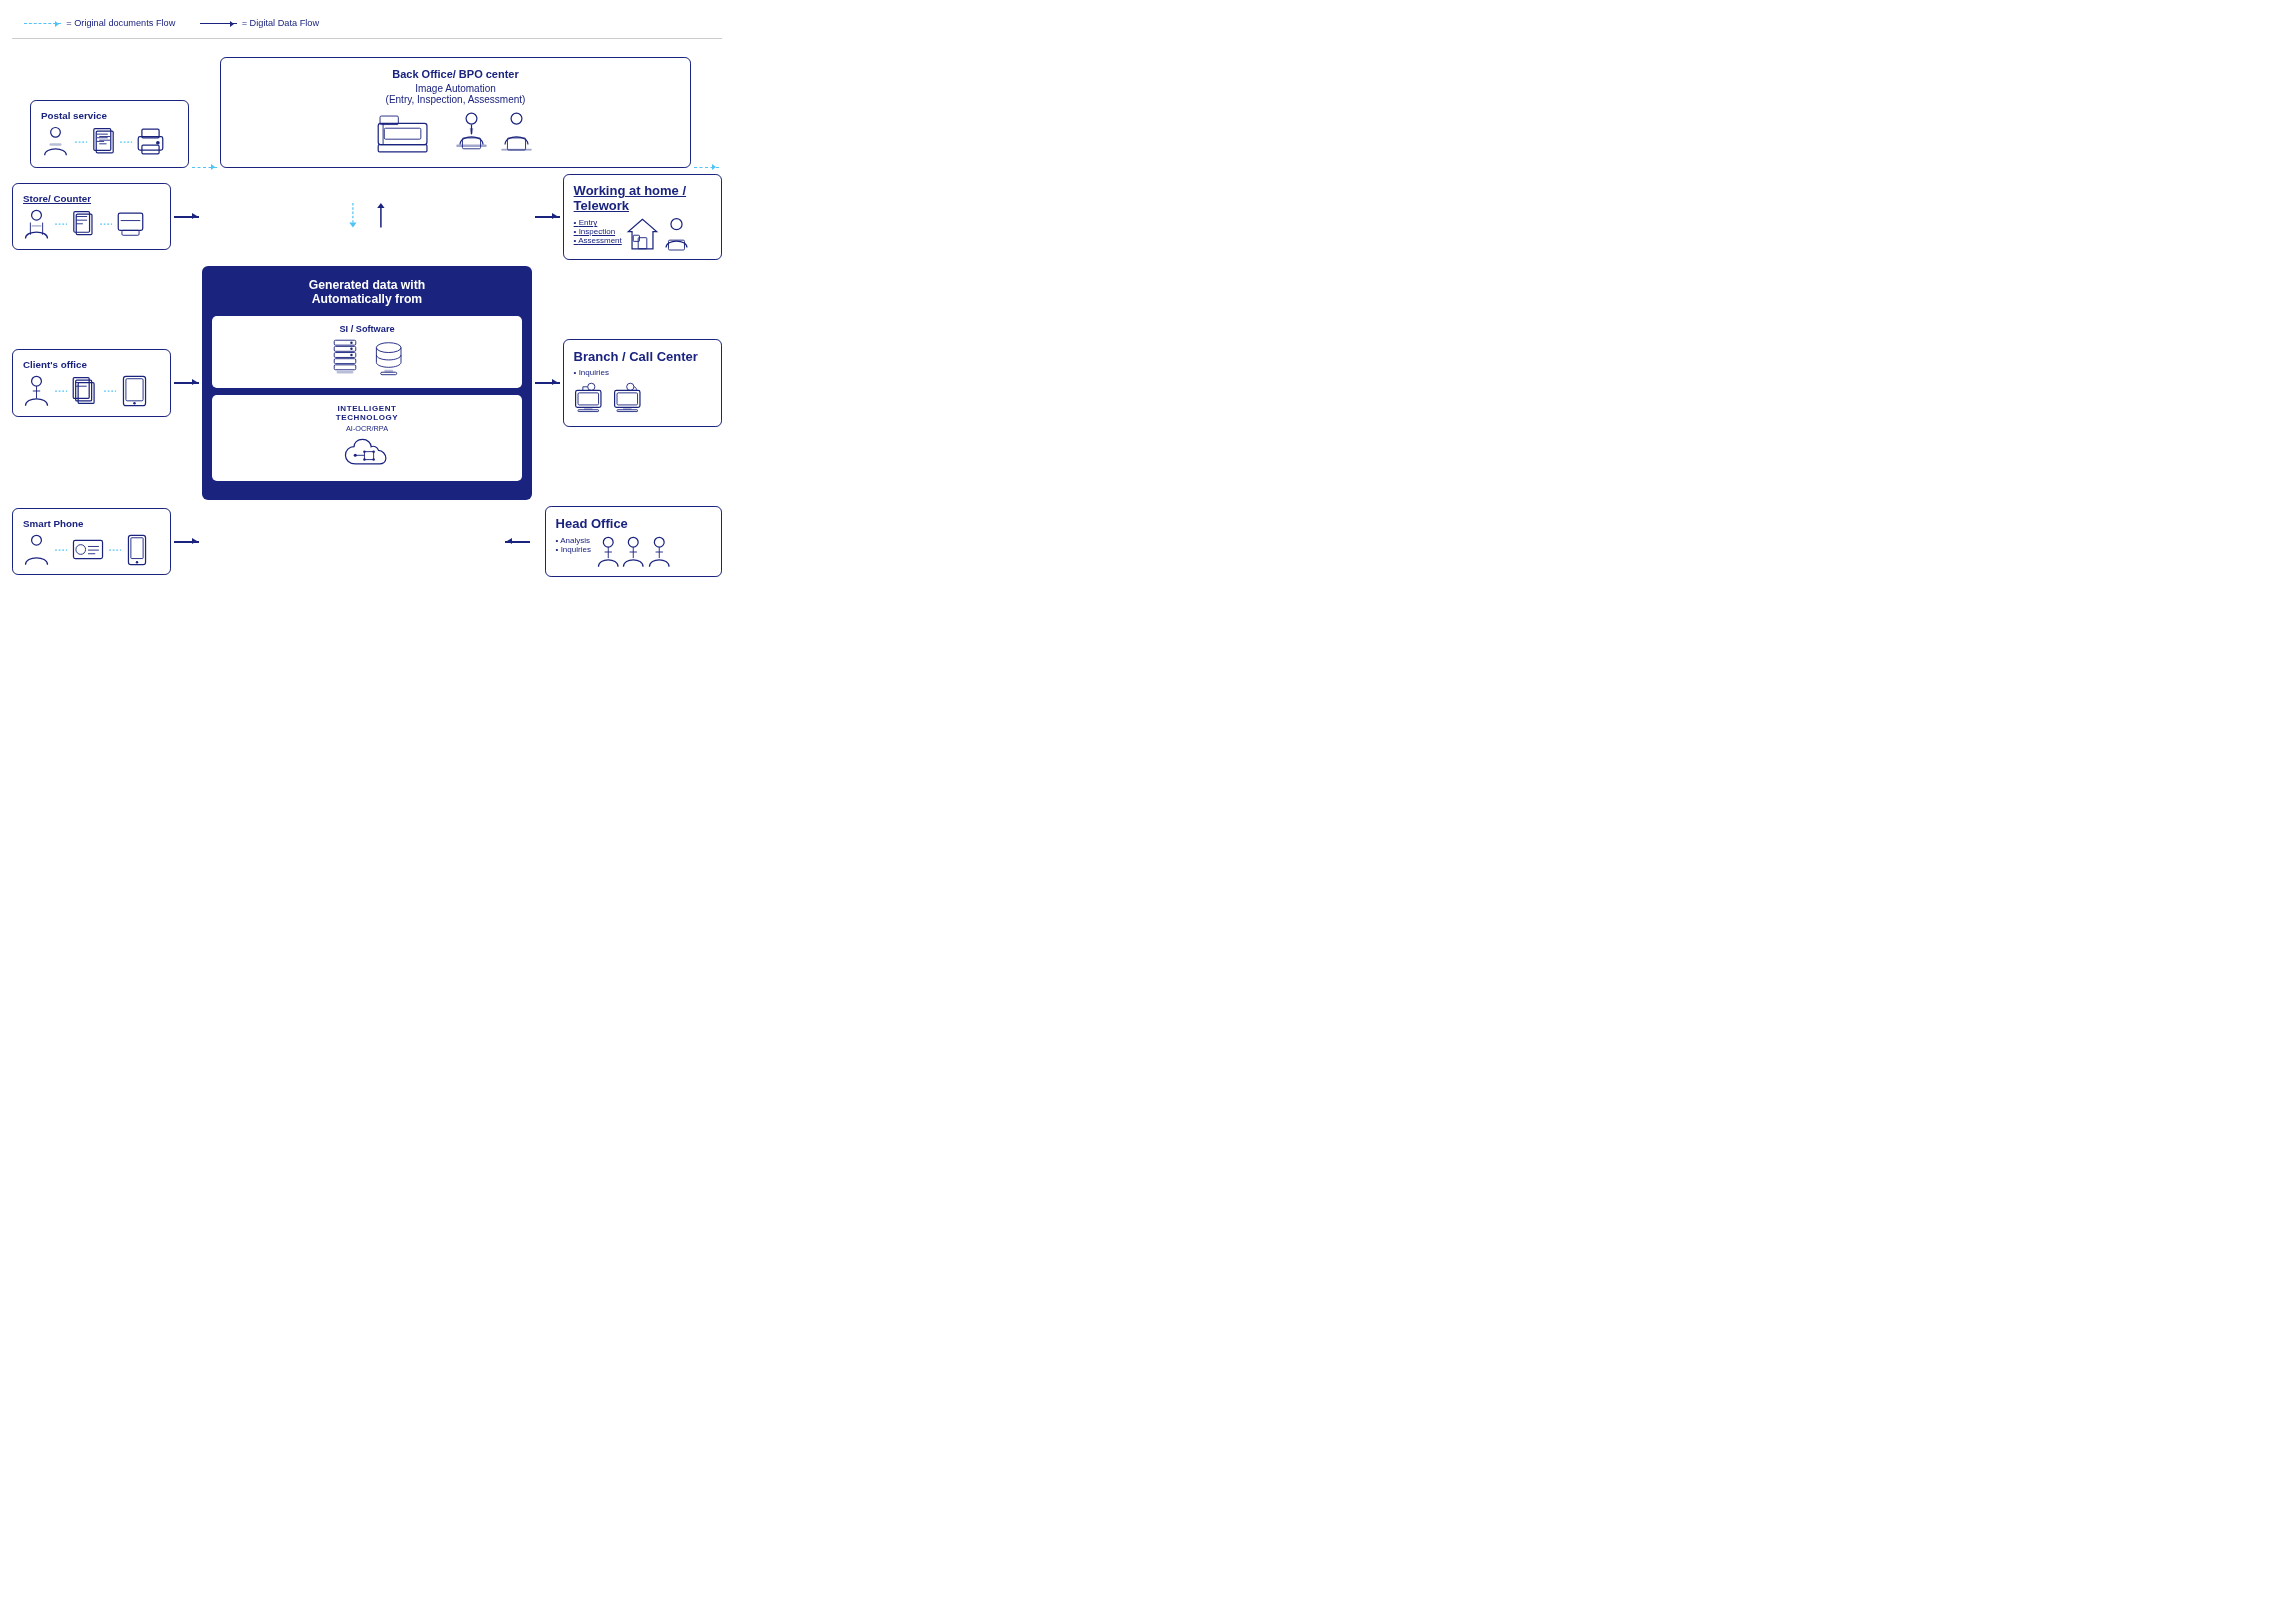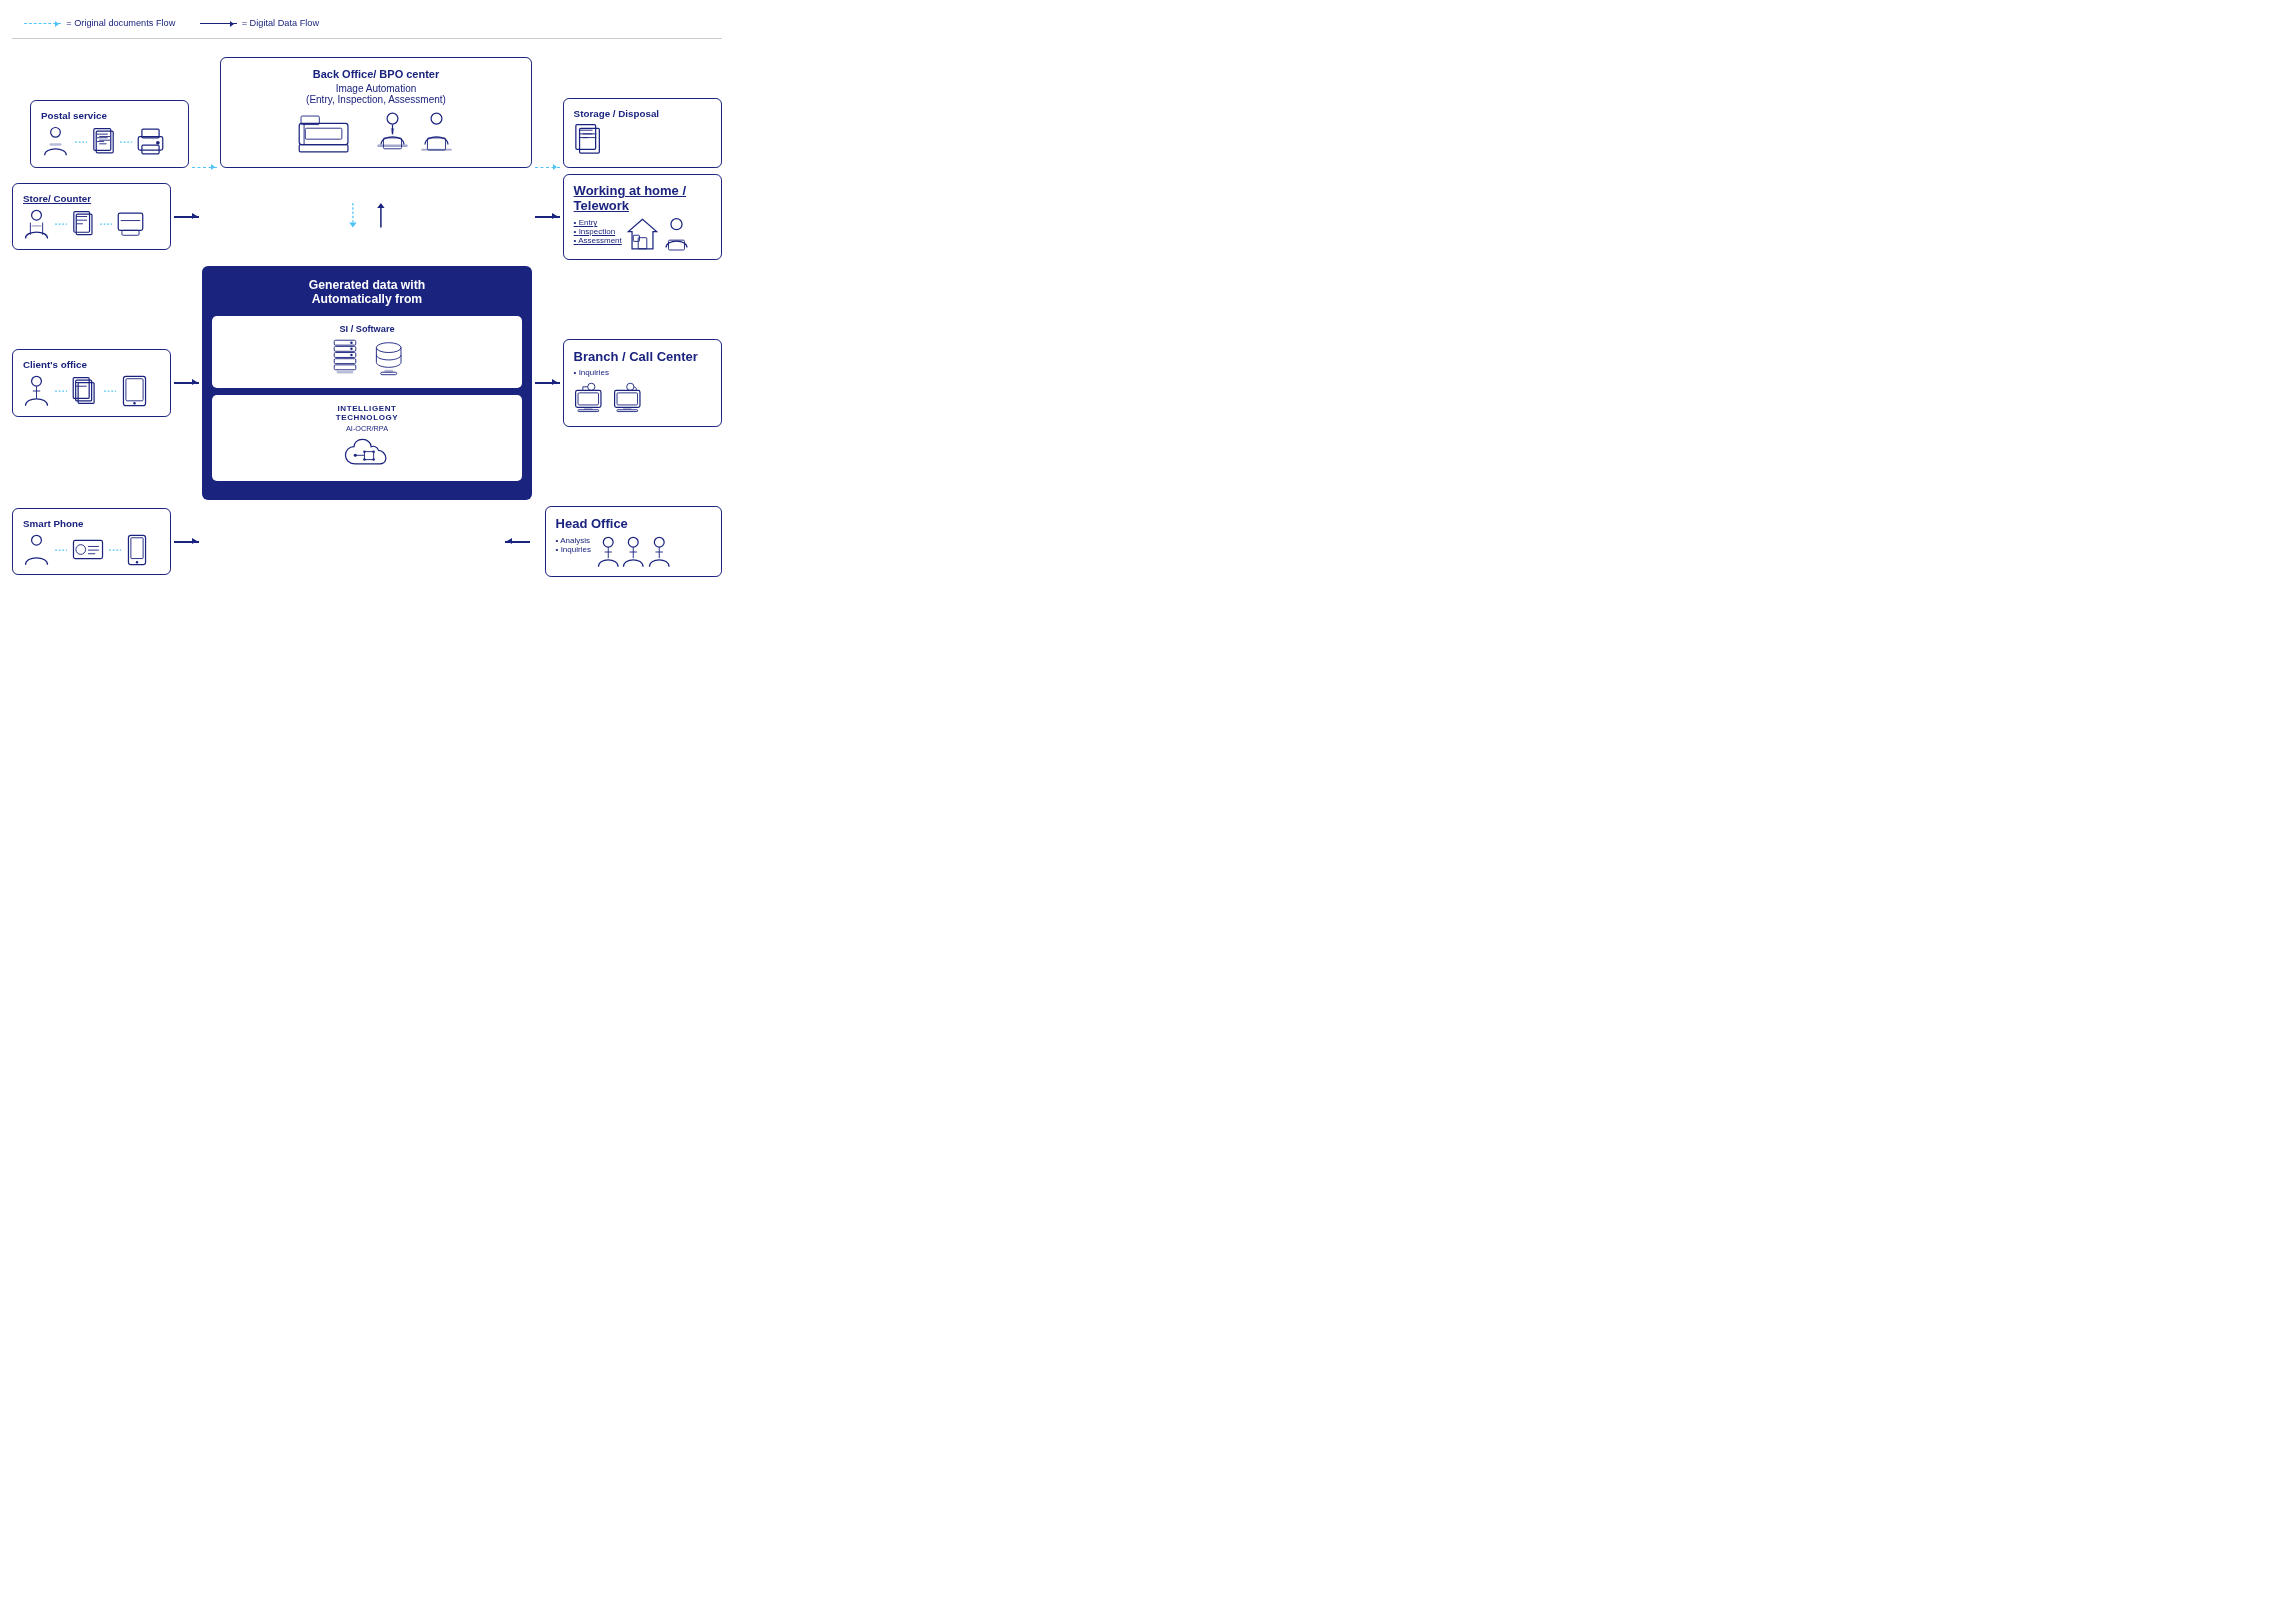--- a/index.html
+++ b/index.html
@@ -303,37 +303,20 @@
             <rect x="4" y="62" width="50" height="3" fill="#1a237e" opacity="0.4"></rect>
           </svg>
         </div>
       </div>
     </div>
 
     <div style="width:31px; display:flex; align-items:center; justify-content:center; flex-shrink:0;">
       <div class="arrow-right-dashed"></div>
     </div>
 
-    <div style="width:159px; flex-shrink:0;">
-      <div class="box" style="height:100%;">
-        <div class="box-title">Storage / Disposal</div>
-        <div class="box-icons">
-
-          <svg width="34" height="34" viewBox="0 0 55 55">
-            <rect x="3" y="1" width="32" height="40" rx="2" fill="none" stroke="#1a237e" stroke-width="2"></rect>
-            <line x1="8" y1="10" x2="30" y2="10" stroke="#1a237e" stroke-width="1.5"></line>
-            <line x1="8" y1="16" x2="30" y2="16" stroke="#1a237e" stroke-width="1.5"></line>
-            <line x1="8" y1="22" x2="22" y2="22" stroke="#1a237e" stroke-width="1.5"></line>
-            <rect x="9" y="7" width="32" height="40" rx="2" fill="none" stroke="#1a237e" stroke-width="2"></rect>
-            <line x1="14" y1="16" x2="36" y2="16" stroke="#1a237e" stroke-width="1.5"></line>
-            <line x1="14" y1="22" x2="36" y2="22" stroke="#1a237e" stroke-width="1.5"></line>
-          </svg>
-        </div>
-      </div>
-    </div>
   </div>
 
   <div style="display:flex; align-items:center; gap:0; margin-bottom:6.1px;text-decoration:underline;">
 
     <div style="width:159px; flex-shrink:0;">
       <div class="box">
         <div class="box-title">Store/ Counter</div>
         <div class="box-icons">
 
           <svg width="27" height="32" viewBox="0 0 44 52">

